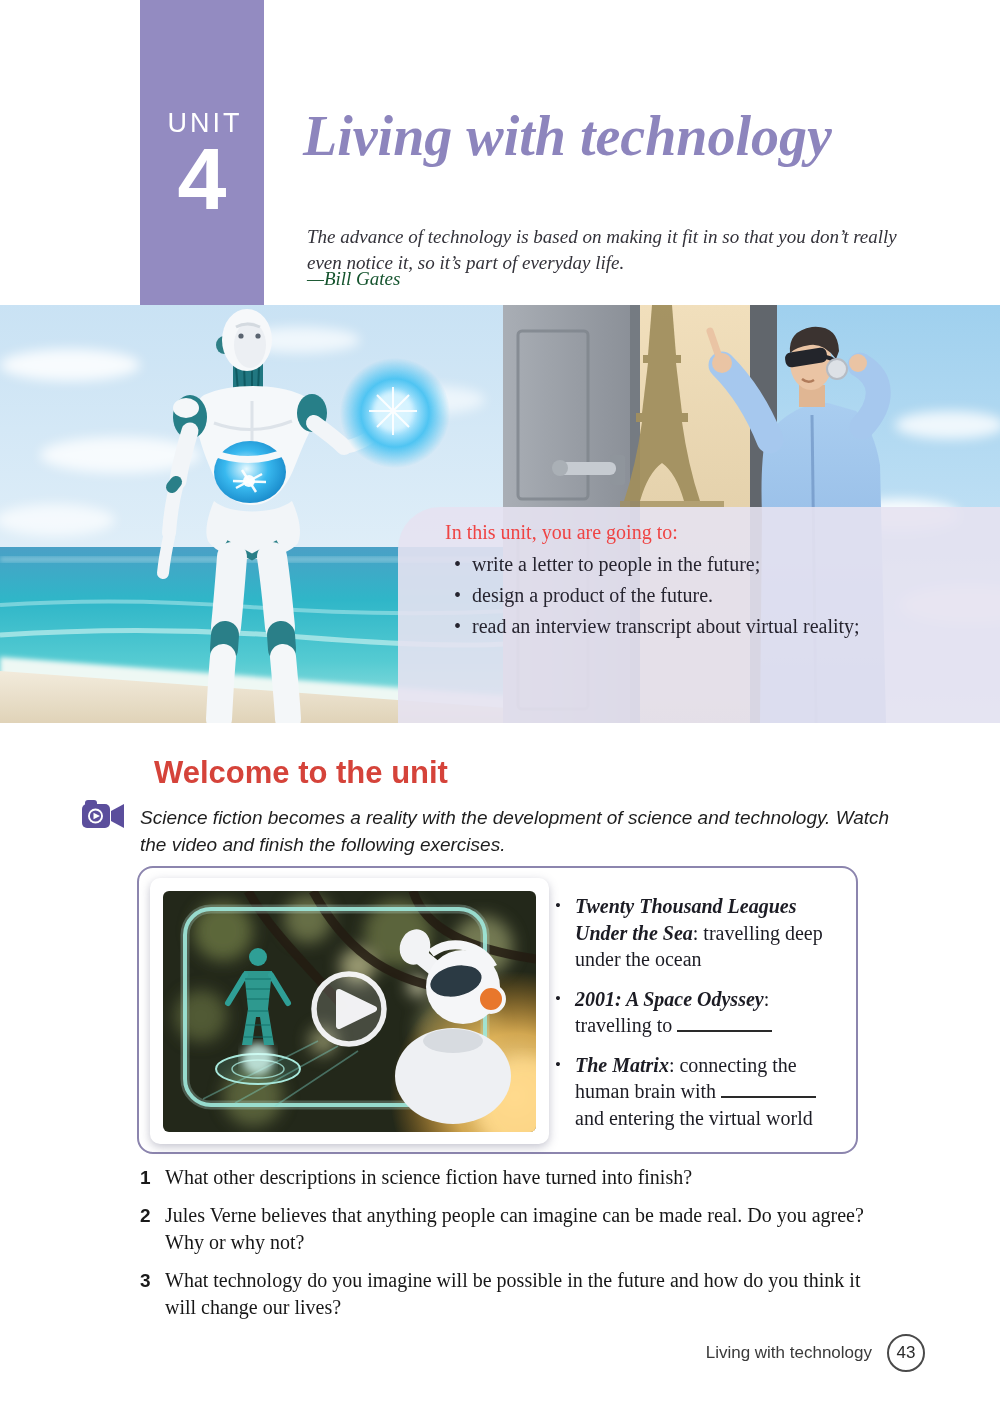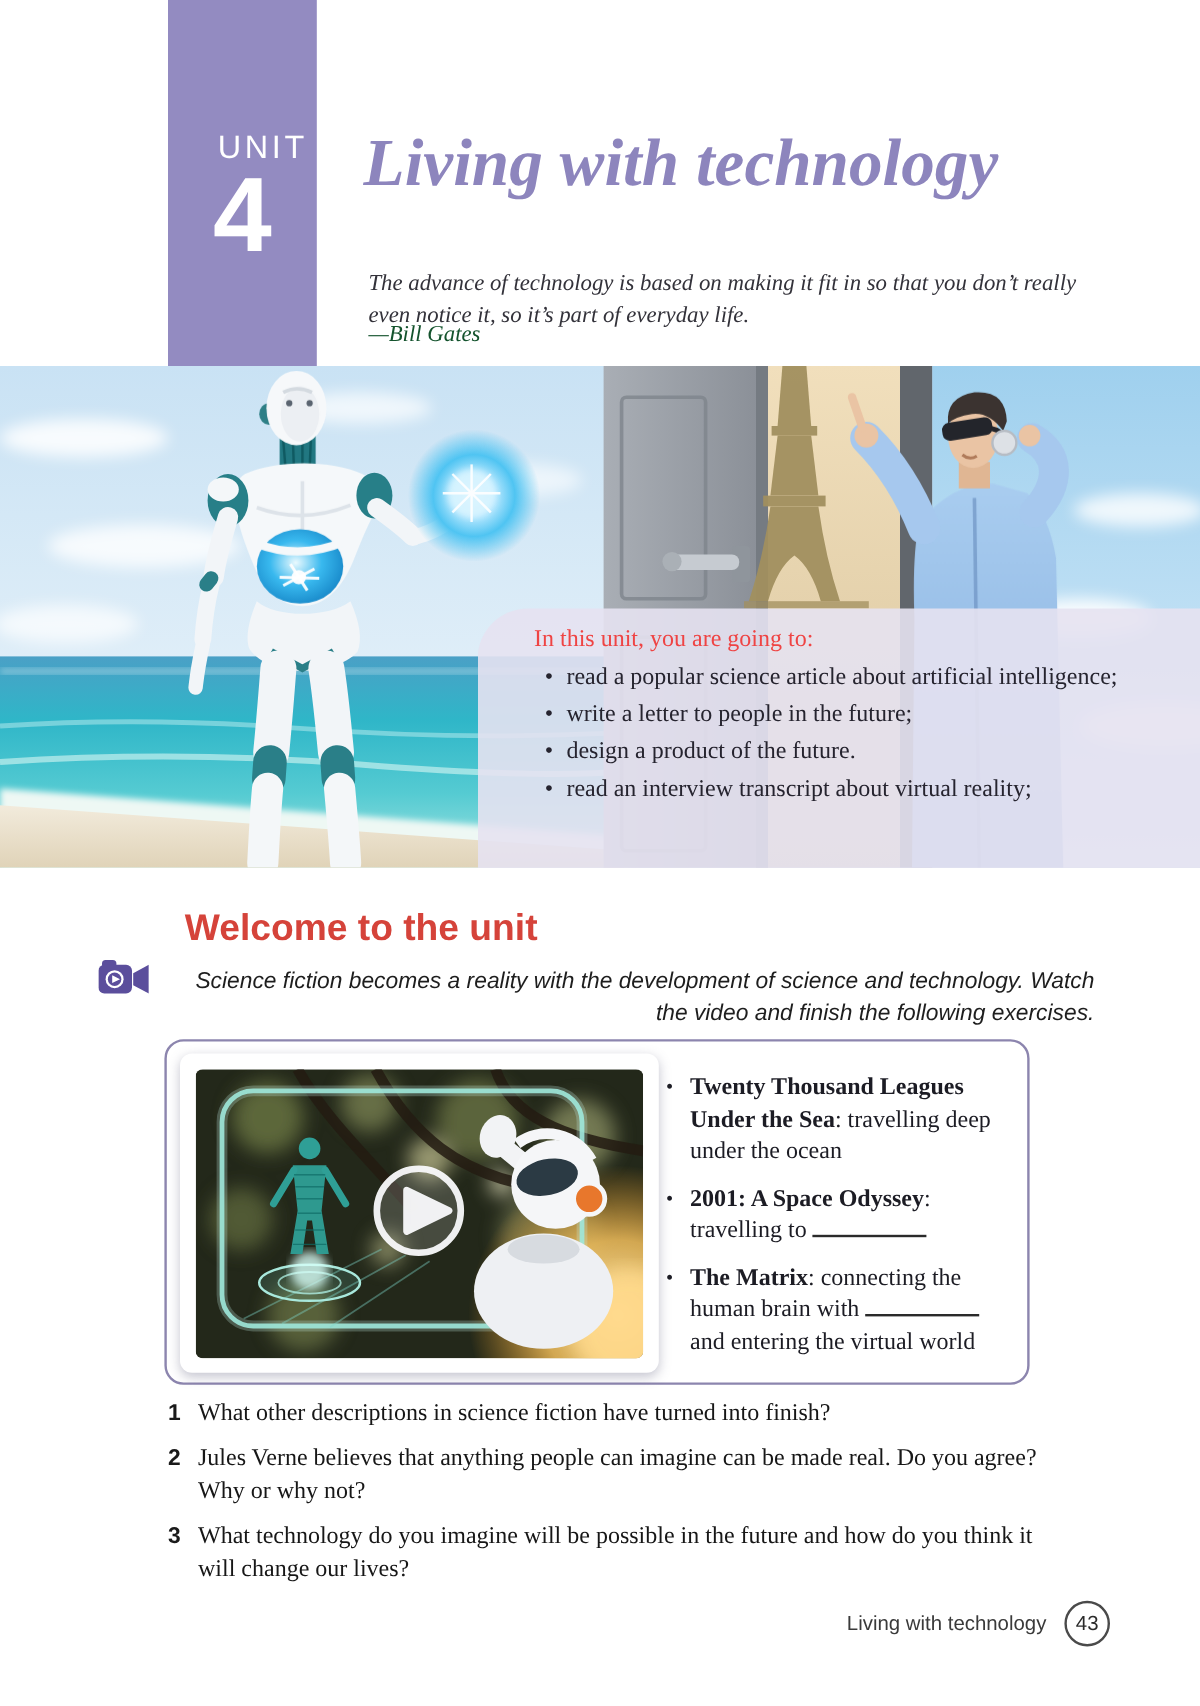--- a/index.html
+++ b/index.html
@@ -1,21 +1,21 @@
 <!DOCTYPE html>
 <html><head>
 <meta charset="utf-8">
 <style>
   html,body{margin:0;padding:0;background:#9a9a9a;}
   .page{position:relative;width:1000px;height:1422px;background:#ffffff;margin:0 auto;
         font-family:"Liberation Sans",sans-serif;overflow:hidden;}
 
   
   .unit-banner{position:absolute;left:140px;top:0;width:124px;height:305px;background:#938bc1;}
-  .unit-label{position:absolute;left:17px;top:108px;width:124px;text-align:center;
+  .unit-label{position:absolute;left:3px;top:108px;width:124px;text-align:center;
               color:#ffffff;font-size:27px;letter-spacing:3px;font-family:"Liberation Sans",sans-serif;}
   .unit-number{position:absolute;left:0;top:128px;width:124px;text-align:center;
                color:#ffffff;font-size:88px;font-weight:bold;font-family:"Liberation Sans",sans-serif;}
   .page-title{position:absolute;left:303px;top:104px;width:660px;
               font-family:"Liberation Serif",serif;font-style:italic;font-weight:bold;
               font-size:56px;color:#8d85bd;}
   .quote{position:absolute;left:307px;top:224px;width:592px;
          font-family:"Liberation Serif",serif;font-style:italic;font-size:19px;
          line-height:26px;color:#33323a;}
   .quote-attr{position:absolute;left:307px;top:268px;width:560px;text-align:left;
@@ -30,33 +30,33 @@
   .overview-list{list-style:none;margin:0;padding:0 0 0 7px;}
   .overview-list li{position:relative;padding-left:20px;font-family:"Liberation Serif",serif;
                     font-size:20px;line-height:26px;color:#26242f;margin-bottom:5px;}
   .overview-list li::before{content:"\2022";position:absolute;left:2px;top:0;}
 
   
   .welcome-heading{position:absolute;left:154px;top:755px;font-size:31px;font-weight:bold;
                    color:#d5433a;font-family:"Liberation Sans",sans-serif;}
   .video-icon{position:absolute;left:82px;top:799px;width:42px;height:34px;}
   .welcome-intro{position:absolute;left:140px;top:804px;width:772px;
-                 font-style:italic;font-size:19px;line-height:27px;color:#1e1e1e;text-align:right;}
+                 font-style:italic;font-size:19px;line-height:27px;color:#1e1e1e;}
 
   
   .activity-box{position:absolute;left:137px;top:866px;width:721px;height:288px;
                 border:2px solid #8c85ae;border-radius:16px;background:#ffffff;box-sizing:border-box;}
   .thumb-card{position:absolute;left:150px;top:878px;width:399px;height:266px;background:#ffffff;
               border-radius:10px;box-shadow:0 3px 10px rgba(100,100,130,0.38);}
   .thumb{position:absolute;left:163px;top:891px;width:373px;height:241px;border-radius:6px;overflow:hidden;}
   .movie-list{position:absolute;left:553px;top:893px;width:292px;}
   .movie-item{position:relative;padding-left:22px;font-family:"Liberation Serif",serif;
               font-size:20px;line-height:26.5px;color:#1c1c24;margin-bottom:13px;}
   .movie-item::before{content:"\2022";position:absolute;left:2px;top:0;font-size:17px;}
-  .movie-title{font-weight:bold;}
+  .movie-title{font-weight:bold;font-style:italic;}
   .blank{display:inline-block;width:95px;border-bottom:2px solid #2a2a2a;height:0.85em;
          margin-left:5px;vertical-align:baseline;}
 
   
   .questions{position:absolute;left:140px;top:1164px;width:745px;}
   .question{display:grid;grid-template-columns:25px 1fr;margin-bottom:11px;}
   .q-num{font-weight:bold;font-size:19px;color:#1a1a1a;line-height:27px;
          font-family:"Liberation Sans",sans-serif;}
   .q-text{font-family:"Liberation Serif",serif;font-size:20px;line-height:27px;color:#171717;max-width:720px;}
 
@@ -251,21 +251,20 @@
               <path d="M409,90 L377,122"></path>
           </g>
         </g>
       </g>
     </svg>
 
     
     <div class="overview-panel" style="position:absolute;left:398px;top:202px;">
       <p class="overview-heading">In this unit, you are going to:</p>
       <ul class="overview-list">
-        <li>read a popular science article about artificial intelligence;</li>
         <li>write a letter to people in the future;</li>
         <li>design a product of the future.</li>
         <li>read an interview transcript about virtual reality;</li>
       </ul>
     </div>
   </div>
 
   <div class="welcome-heading">Welcome to the unit</div>
   <svg class="video-icon" viewBox="0 0 42 34">
     <rect x="3" y="1" width="12" height="7" rx="3" fill="#5b4e9c"></rect>

